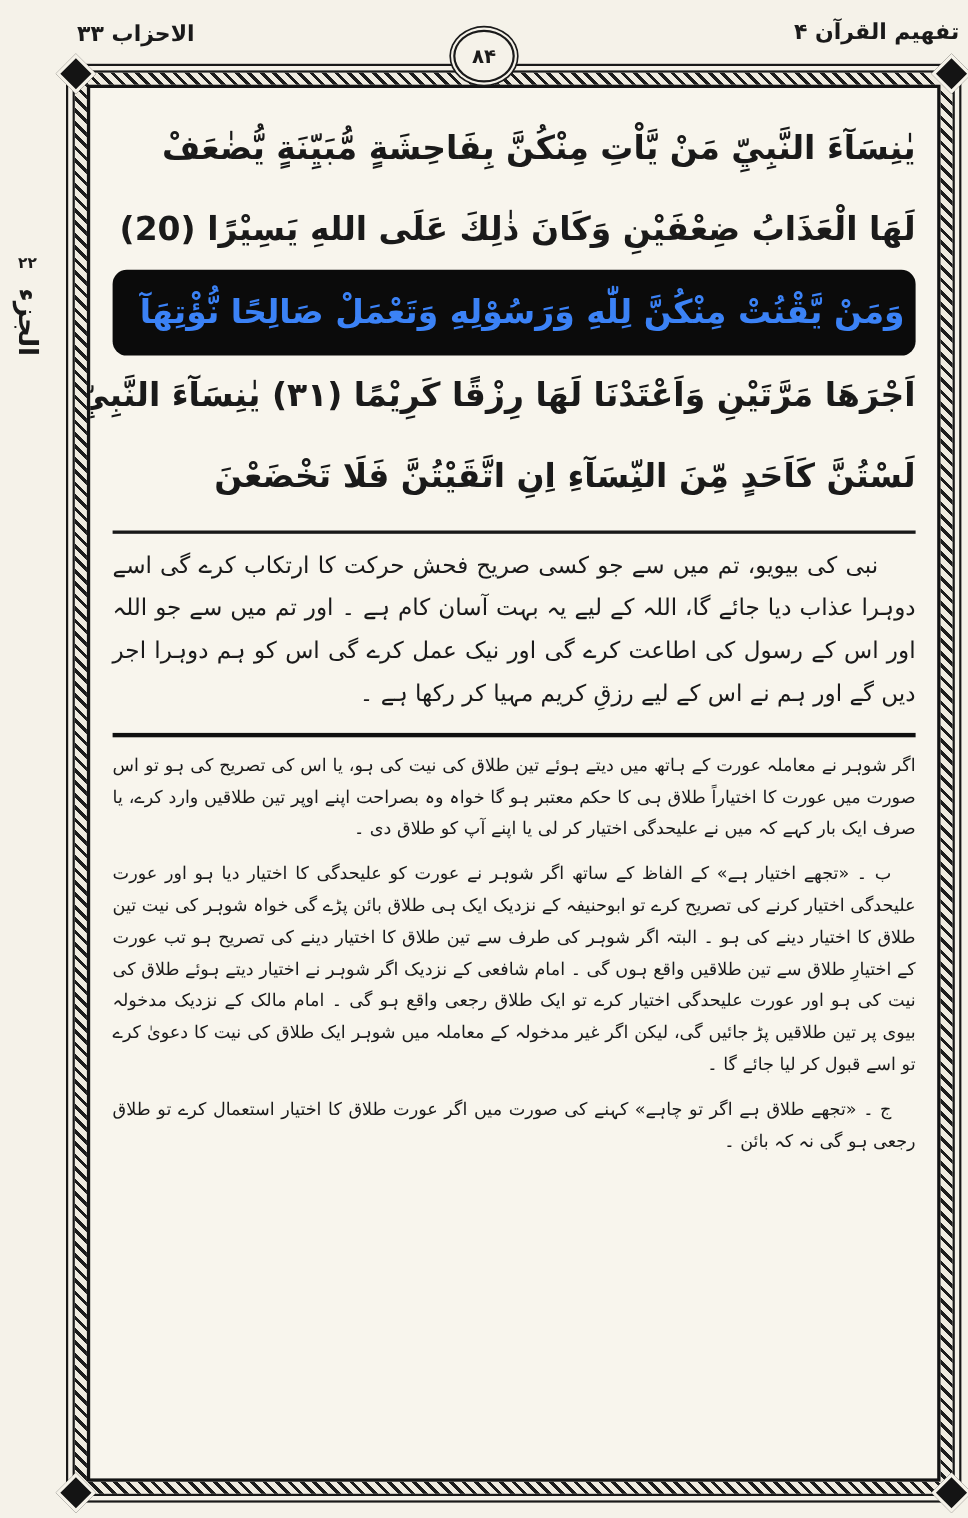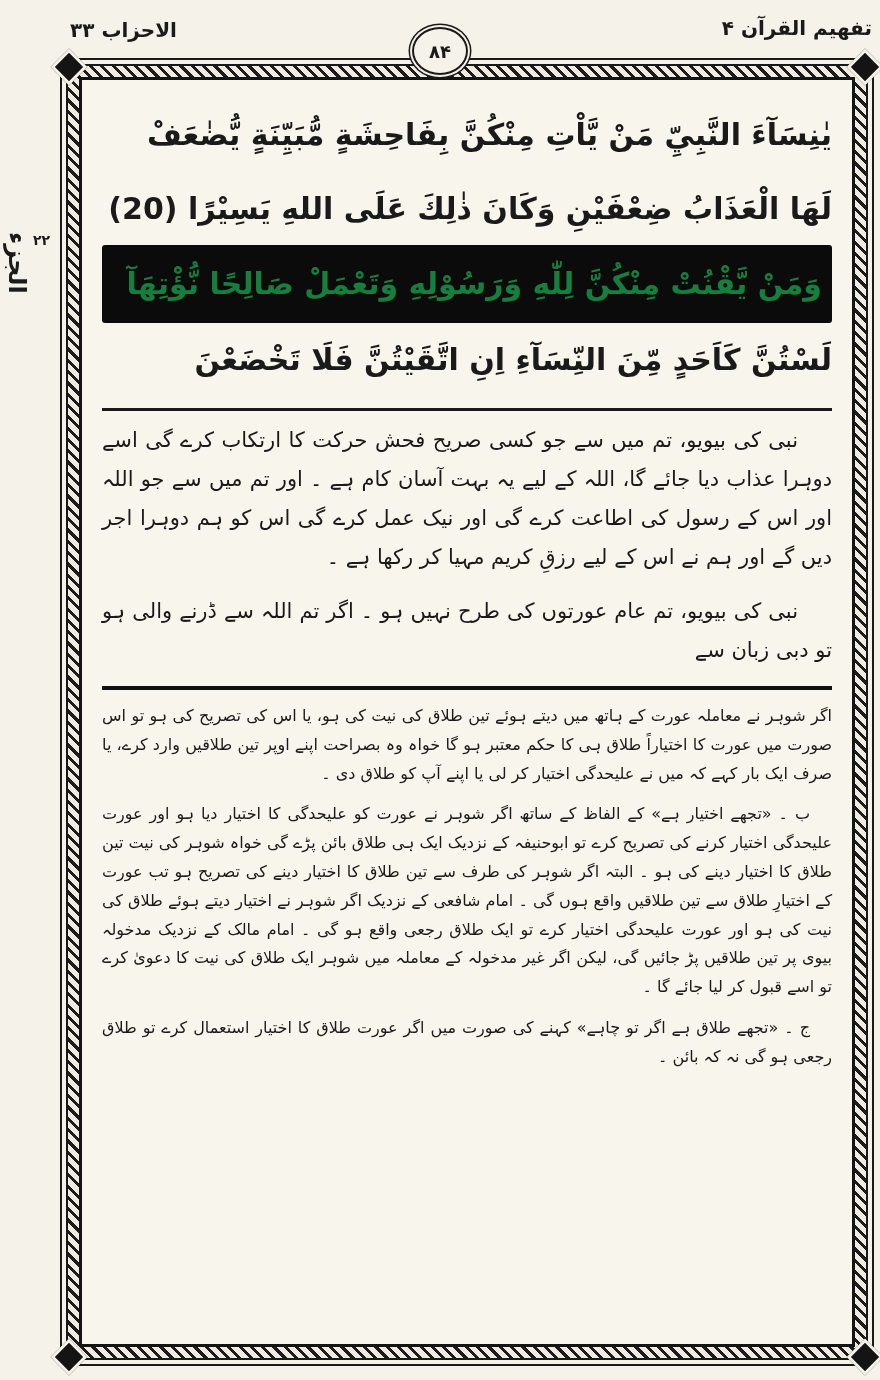--- a/index.html
+++ b/index.html
@@ -36,21 +36,21 @@
     background: #f5f2e9;
     display: flex; align-items: center; justify-content: center;
     box-shadow: 0 0 0 2px #f5f2e9, 0 0 0 3.5px #1a1a1a;
     margin-top: 21px;
   }
   .med-num { font-size: 18px; font-weight: bold; }
 
   
   .juz {
     position: absolute; left: 0px; top: 232px; width: 50px;
-    display: flex; flex-direction: row; gap: 2px;
+    display: flex; flex-direction: column; align-items: center; gap: 14px;
     z-index: 5;
   }
   .juz-num { font-size: 14px; font-weight: bold; }
   .juz-word {
     writing-mode: vertical-rl;
     font-size: 24px; font-weight: bold; letter-spacing: 2px;
   }
 
   
   .frame {
@@ -86,22 +86,22 @@
 
   
   .quran { margin-top: 4px; }
   .qline {
     font-size: 30px; font-weight: bold;
     line-height: 2.45;
     text-align: right;
     white-space: nowrap;
   }
   .qline.highlight {
-    background: #0b0b0b; color: #15803d;
-    border-radius: 3px; padding: 2px 10px;
+    background: #0b0b0b; color: #3b82f6;
+    border-radius: 13px; padding: 2px 10px;
   }
 
   
   .rule { border-top: 3px solid #181818; margin: 12px 0 10px; }
   .rule.thick { border-top: 4px solid #101010; margin: 14px 0 12px; }
 
   
   .t-para {
     font-size: 21px; line-height: 1.85;
     text-align: justify; text-indent: 34px;
@@ -140,28 +140,28 @@
     <div class="corner bl"></div>
     <div class="corner br"></div>
 
     <div class="band">
       <div class="inner">
 
         <section class="quran">
           <p class="qline">يٰنِسَآءَ النَّبِيِّ مَنْ يَّاْتِ مِنْكُنَّ بِفَاحِشَةٍ مُّبَيِّنَةٍ يُّضٰعَفْ</p>
           <p class="qline">لَهَا الْعَذَابُ ضِعْفَيْنِ وَكَانَ ذٰلِكَ عَلَى اللهِ يَسِيْرًا (20)</p>
           <p class="qline highlight">وَمَنْ يَّقْنُتْ مِنْكُنَّ لِلّٰهِ وَرَسُوْلِهِ وَتَعْمَلْ صَالِحًا نُّؤْتِهَآ</p>
+          <p class="qline">اَجْرَهَا مَرَّتَيْنِ وَاَعْتَدْنَا لَهَا رِزْقًا كَرِيْمًا (۳۱) يٰنِسَآءَ النَّبِيِّ</p>
           <p class="qline">لَسْتُنَّ كَاَحَدٍ مِّنَ النِّسَآءِ اِنِ اتَّقَيْتُنَّ فَلَا تَخْضَعْنَ</p>
         </section>
 
         <div class="rule"></div>
 
         <section class="translation">
           <p class="t-para">نبی کی بیویو، تم میں سے جو کسی صریح فحش حرکت کا ارتکاب کرے گی اسے دوہرا عذاب دیا جائے گا، اللہ کے لیے یہ بہت آسان کام ہے ۔ اور تم میں سے جو اللہ اور اس کے رسول کی اطاعت کرے گی اور نیک عمل کرے گی اس کو ہم دوہرا اجر دیں گے اور ہم نے اس کے لیے رزقِ کریم مہیا کر رکھا ہے ۔</p>
-          <p class="t-para">نبی کی بیویو، تم عام عورتوں کی طرح نہیں ہو ۔ اگر تم اللہ سے ڈرنے والی ہو تو دبی زبان سے</p>
         </section>
 
         <div class="rule thick"></div>
 
         <section class="footnotes">
           <p class="f-para">اگر شوہر نے معاملہ عورت کے ہاتھ میں دیتے ہوئے تین طلاق کی نیت کی ہو، یا اس کی تصریح کی ہو تو اس صورت میں عورت کا اختیاراً طلاق ہی کا حکم معتبر ہو گا خواہ وہ بصراحت اپنے اوپر تین طلاقیں وارد کرے، یا صرف ایک بار کہے کہ میں نے علیحدگی اختیار کر لی یا اپنے آپ کو طلاق دی ۔</p>
           <p class="f-para marked">ب ۔ «تجھے اختیار ہے» کے الفاظ کے ساتھ اگر شوہر نے عورت کو علیحدگی کا اختیار دیا ہو اور عورت علیحدگی اختیار کرنے کی تصریح کرے تو ابوحنیفہ کے نزدیک ایک ہی طلاق بائن پڑے گی خواہ شوہر کی نیت تین طلاق کا اختیار دینے کی ہو ۔ البتہ اگر شوہر کی طرف سے تین طلاق کا اختیار دینے کی تصریح ہو تب عورت کے اختیارِ طلاق سے تین طلاقیں واقع ہوں گی ۔ امام شافعی کے نزدیک اگر شوہر نے اختیار دیتے ہوئے طلاق کی نیت کی ہو اور عورت علیحدگی اختیار کرے تو ایک طلاق رجعی واقع ہو گی ۔ امام مالک کے نزدیک مدخولہ بیوی پر تین طلاقیں پڑ جائیں گی، لیکن اگر غیر مدخولہ کے معاملہ میں شوہر ایک طلاق کی نیت کا دعویٰ کرے تو اسے قبول کر لیا جائے گا ۔</p>
           <p class="f-para marked">ج ۔ «تجھے طلاق ہے اگر تو چاہے» کہنے کی صورت میں اگر عورت طلاق کا اختیار استعمال کرے تو طلاق رجعی ہو گی نہ کہ بائن ۔</p>
         </section>
 

